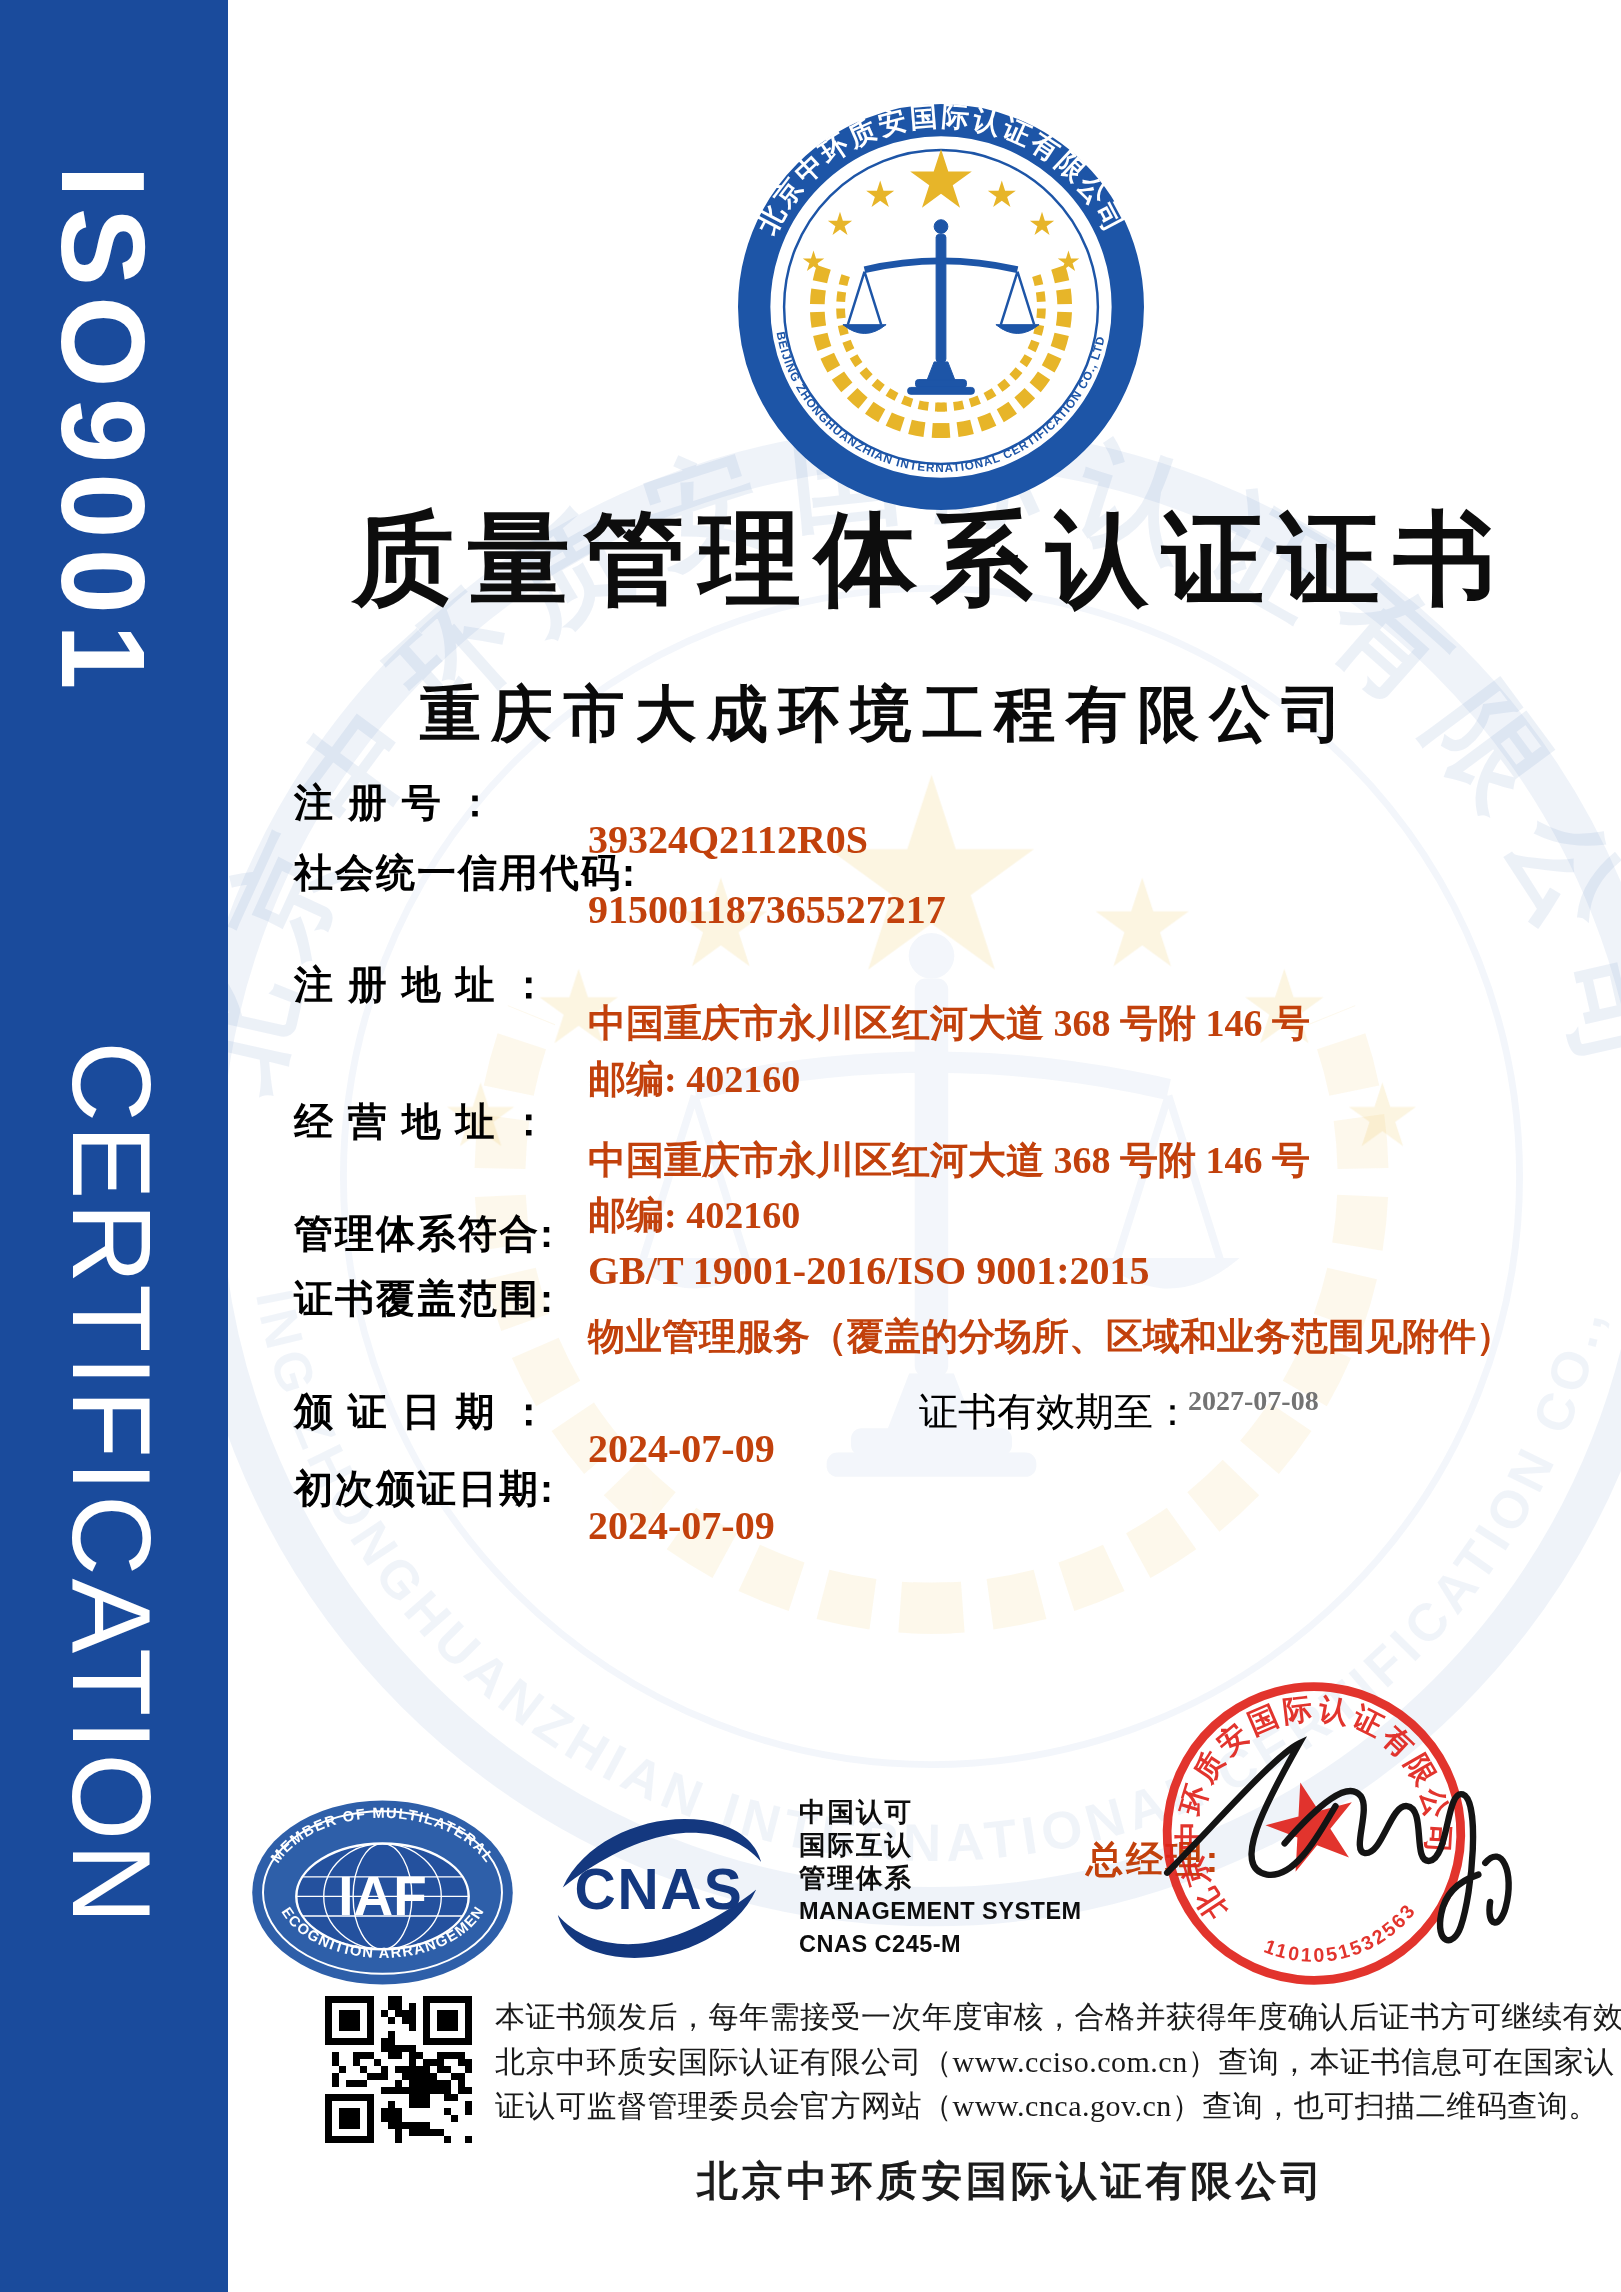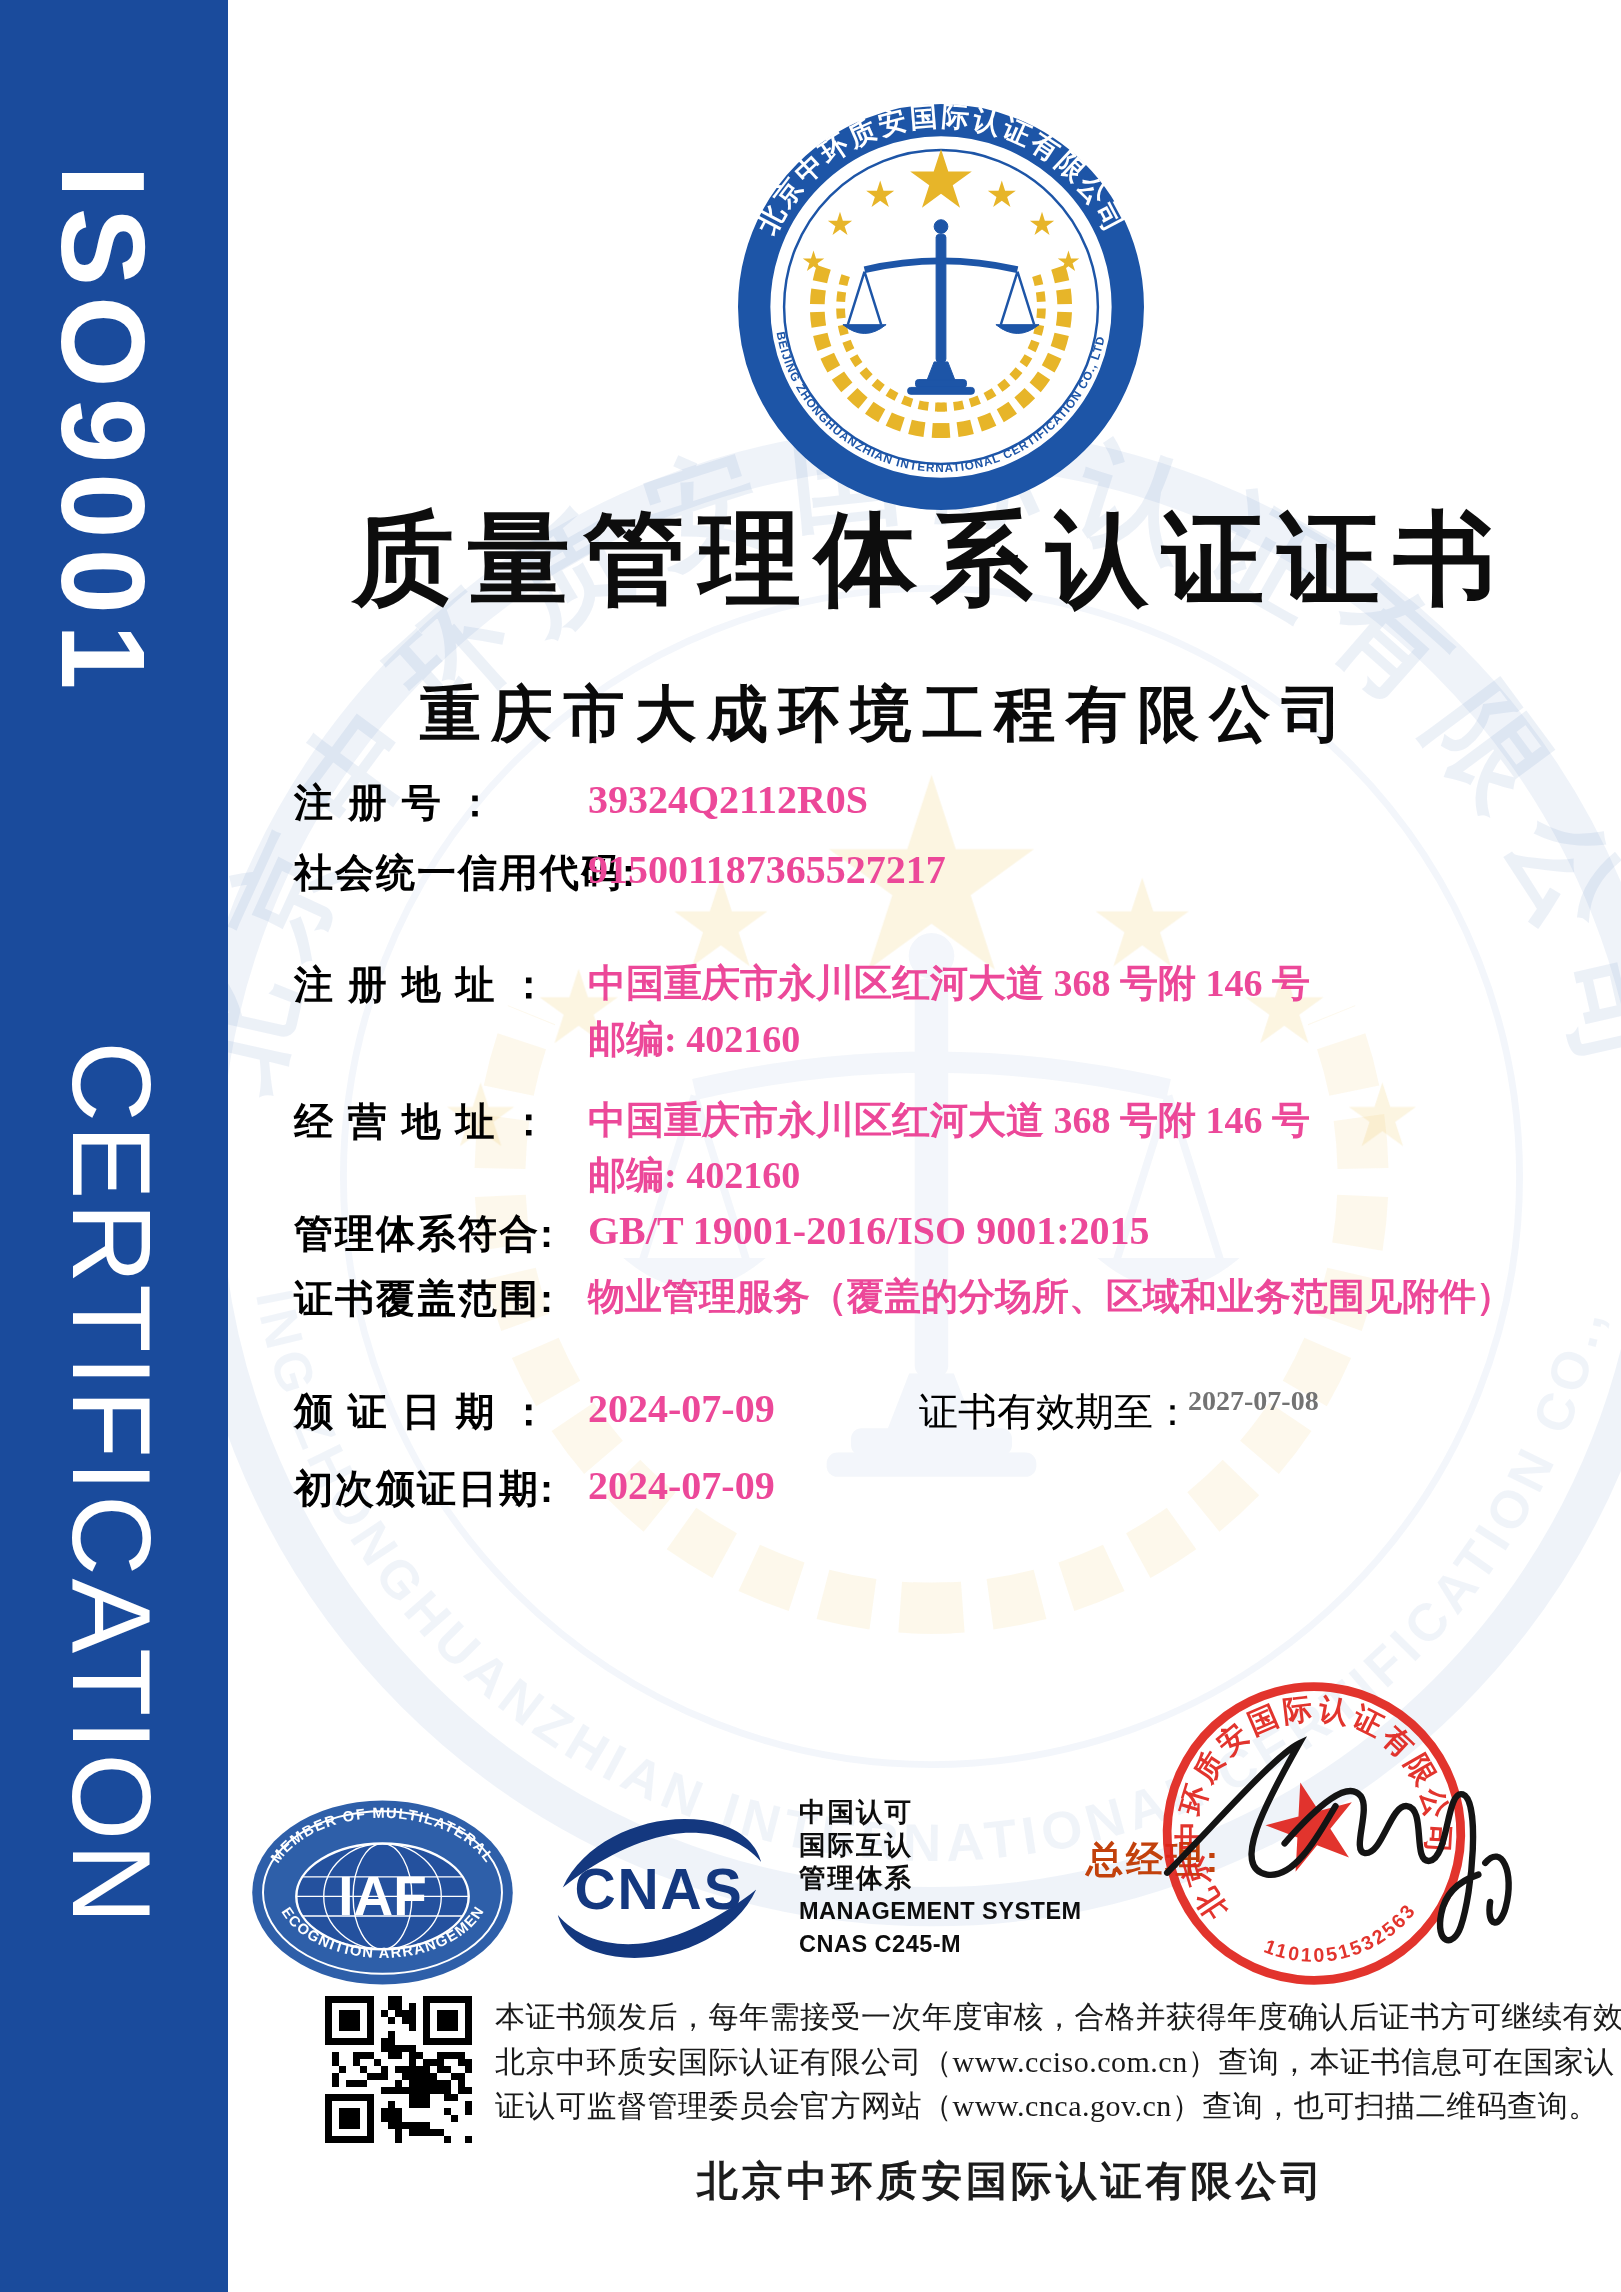--- a/index.html
+++ b/index.html
@@ -22,21 +22,21 @@
   .title{position:absolute;left:274px;top:492px;width:1313px;text-align:center;
          font-family:"DejaVu Serif","Liberation Serif",serif;font-weight:bold;
          font-size:102px;letter-spacing:13.7px;color:#0d0d0d;white-space:nowrap;}
   .company{position:absolute;left:230px;top:674px;width:1313px;text-align:center;
          font-weight:bold;font-size:61px;letter-spacing:10.8px;color:#0a0a0a;white-space:nowrap;}
 
   
   .frow{position:absolute;left:294px;height:55px;white-space:nowrap;}
   .flabel{display:inline-block;font-weight:bold;font-size:39px;color:#000;letter-spacing:2px;vertical-align:top;}
   .fvalue{position:absolute;left:294px;font-family:"Liberation Serif",serif;font-weight:bold;
-          font-size:40px;color:#ec4899;white-space:nowrap;}
+          font-size:40px;color:#c2410c;white-space:nowrap;margin-top:40px;}
   .fvalue.cjk{font-size:38px;}
   .col2-label{position:absolute;left:625px;top:0;font-weight:normal;font-size:39px;color:#000;}
   .col2-value{position:absolute;left:894px;top:0;font-family:"Liberation Serif",serif;font-weight:bold;font-size:28px;color:#737373;}
 
   
   .iaf{position:absolute;left:250px;top:1797px;width:265px;height:191px;}
   .cnas{position:absolute;left:549px;top:1805px;width:221px;height:167px;}
   .accr-lines{position:absolute;left:799px;top:1796px;line-height:33px;color:#0d0d0d;}
   .accr-lines .cn{font-size:26.5px;font-weight:bold;letter-spacing:2px;}
   .accr-lines .en{font-size:23.5px;font-weight:bold;letter-spacing:0.5px;}

